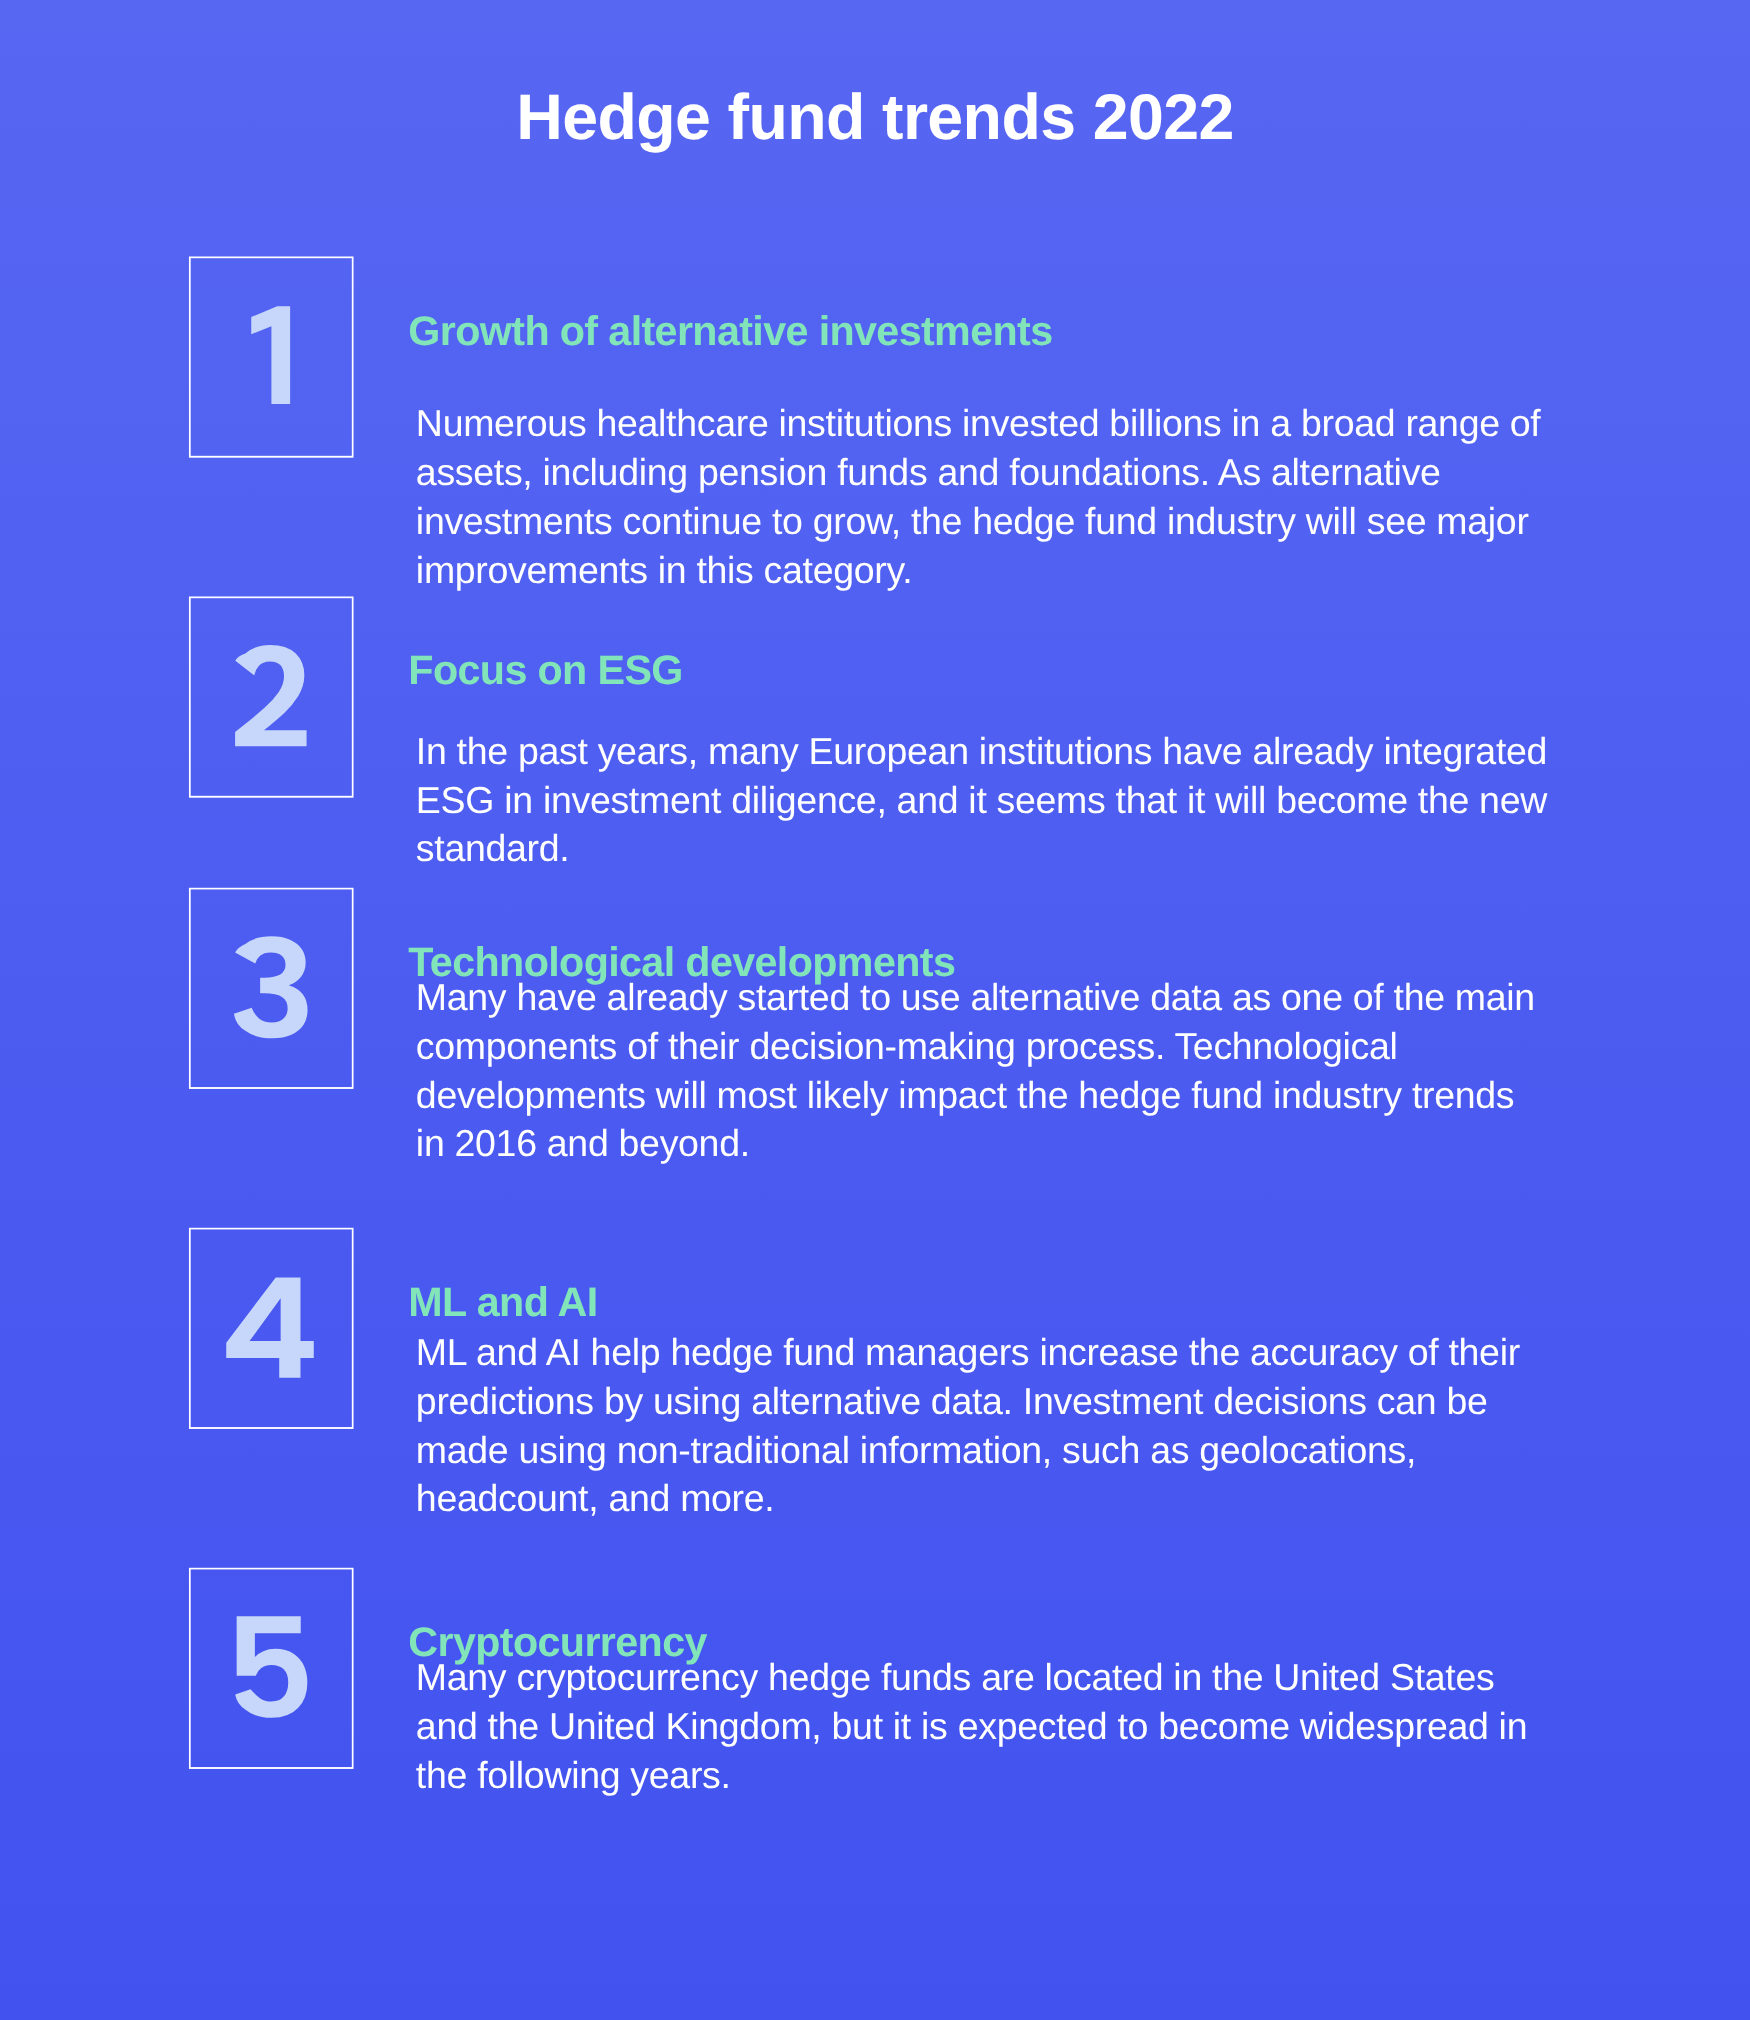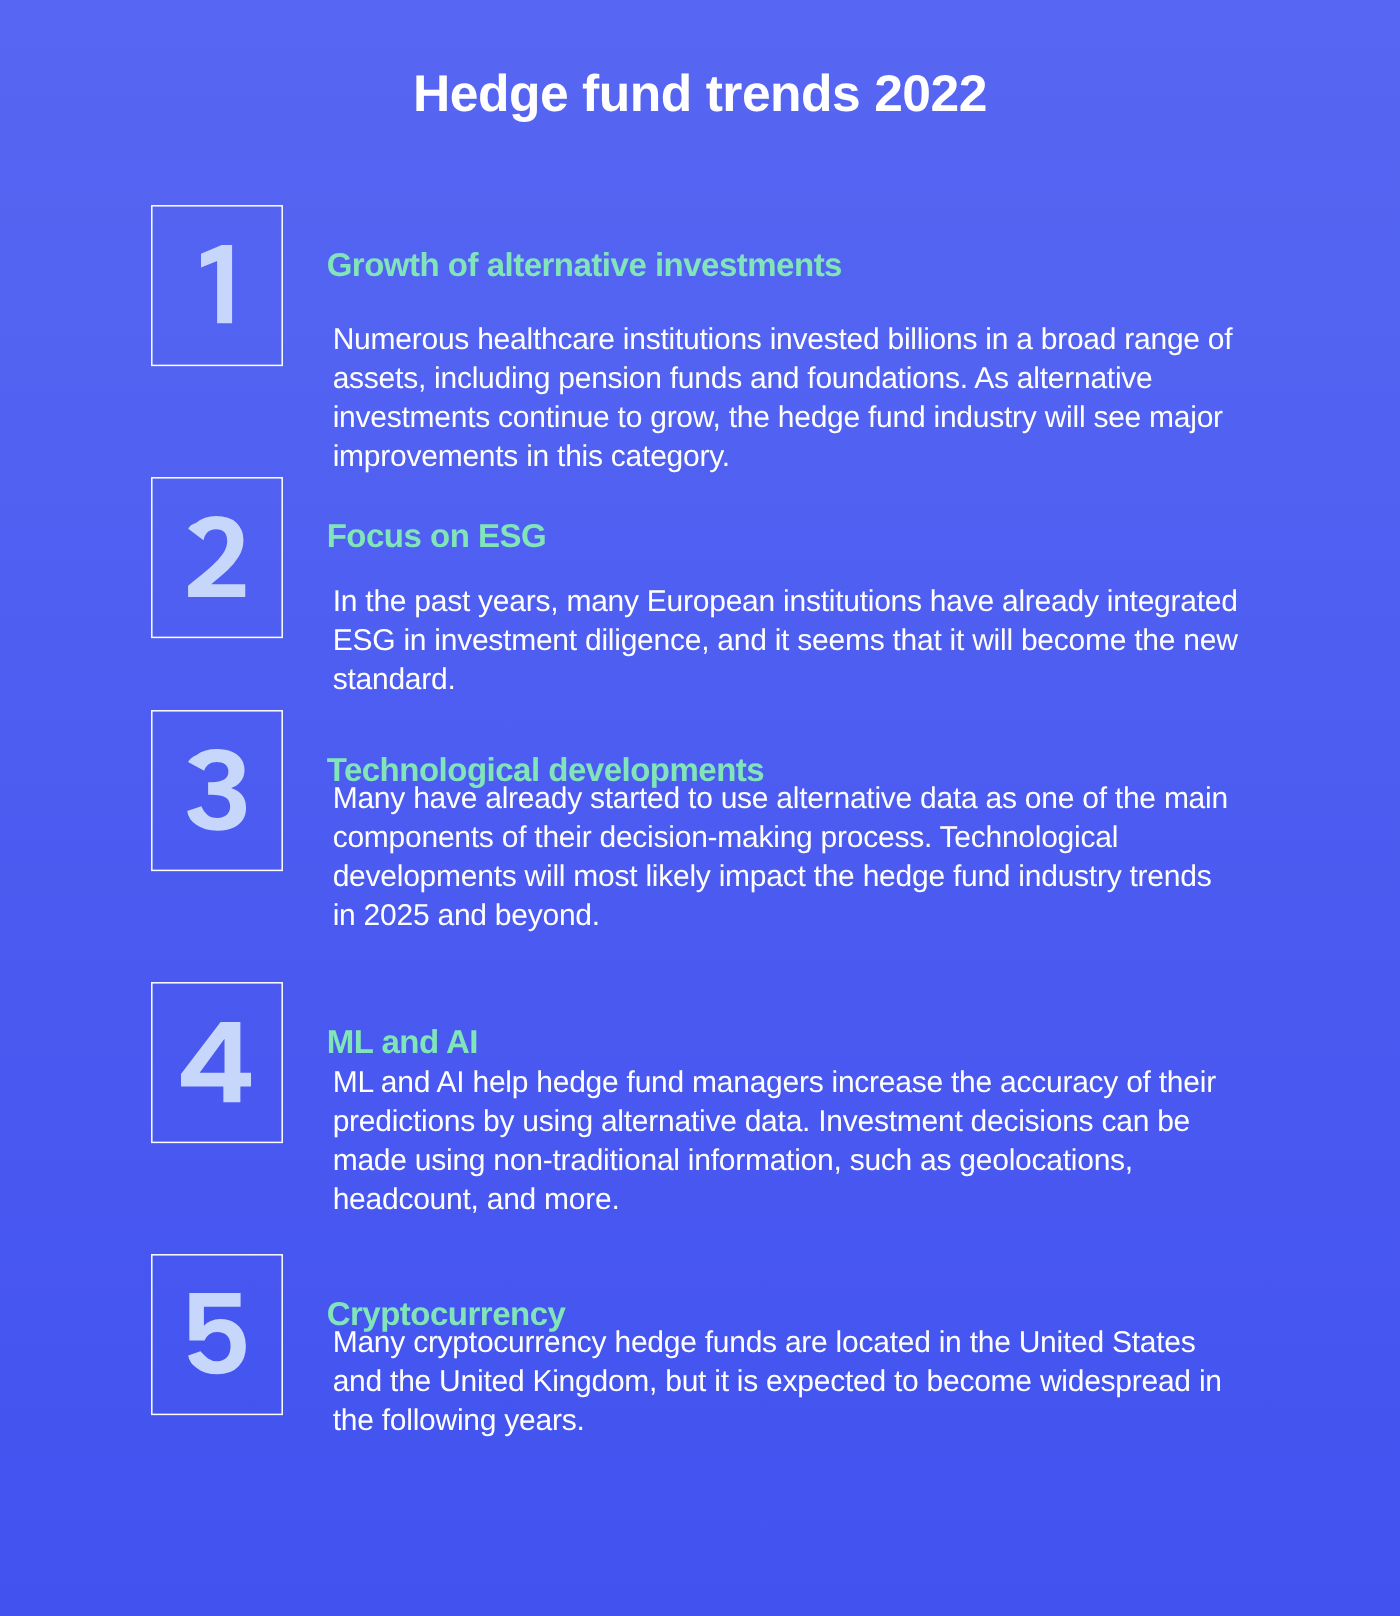--- a/index.html
+++ b/index.html
@@ -100,21 +100,21 @@
         <svg width="132" height="162" viewBox="0 0 132 162">
           <rect x="0.8" y="0.8" width="130.4" height="159.6" fill="none" stroke="#ffffff" stroke-width="1.5"></rect>
         </svg>
       </div>
     <div class="numglyph">
         <svg width="59.1" height="81.7" viewBox="0 0 66.05 100" preserveAspectRatio="none">
           <path d="M33.7 0.0Q43.4 0.0 50.3 3.4Q57.3 6.8 60.8 12.6Q64.3 18.4 64.3 25.7Q64.3 34.1 60.0 39.9Q55.7 45.7 49.7 47.7V48.2Q57.4 50.6 61.7 56.7Q66.0 62.8 66.0 72.4Q66.0 80.4 62.4 86.7Q58.7 92.9 51.6 96.5Q44.5 100.0 34.5 100.0Q19.4 100.0 10.0 92.4Q1.6 86.6 0.2 76.0L16.0 70.0Q18.4 76.6 22.6 80.5Q26.8 84.4 34.1 84.4Q40.9 84.4 44.5 80.6Q48.2 76.8 48.2 70.8Q48.2 62.8 43.1 59.4Q38.1 55.9 27.4 55.9H23.6V40.6H27.4Q46.3 40.6 46.3 28.0Q46.3 22.2 42.9 19.0Q39.5 15.8 33.2 15.8Q26.9 15.8 23.5 19.2Q20.2 22.4 19.2 26.6L1.2 16.0Q3.4 10.9 10.7 7.3Q19.4 0.0 33.7 0.0Z" fill="#C6D7FB"></path>
         </svg>
       </div>
     <div class="head" style="top: 6.8px;">Technological developments</div>
-    <div class="para" style="top: 69.3px;">Many have already started to use alternative data as one of the main components of their decision-making process. Technological developments will most likely impact the hedge fund industry trends in 2025 and beyond.</div>
+    <div class="para" style="top: 69.3px;">Many have already started to use alternative data as one of the main components of their decision-making process. Technological developments will most likely impact the hedge fund industry trends in 2016 and beyond.</div>
   </div>
 
   <div class="item" style="top: 982px;">
     <div class="numbox">
         <svg width="132" height="162" viewBox="0 0 132 162">
           <rect x="0.8" y="0.8" width="130.4" height="159.6" fill="none" stroke="#ffffff" stroke-width="1.5"></rect>
         </svg>
       </div>
     <div class="numglyph">
         <svg width="70" height="80.2" viewBox="0 0 80.28 100" preserveAspectRatio="none">

